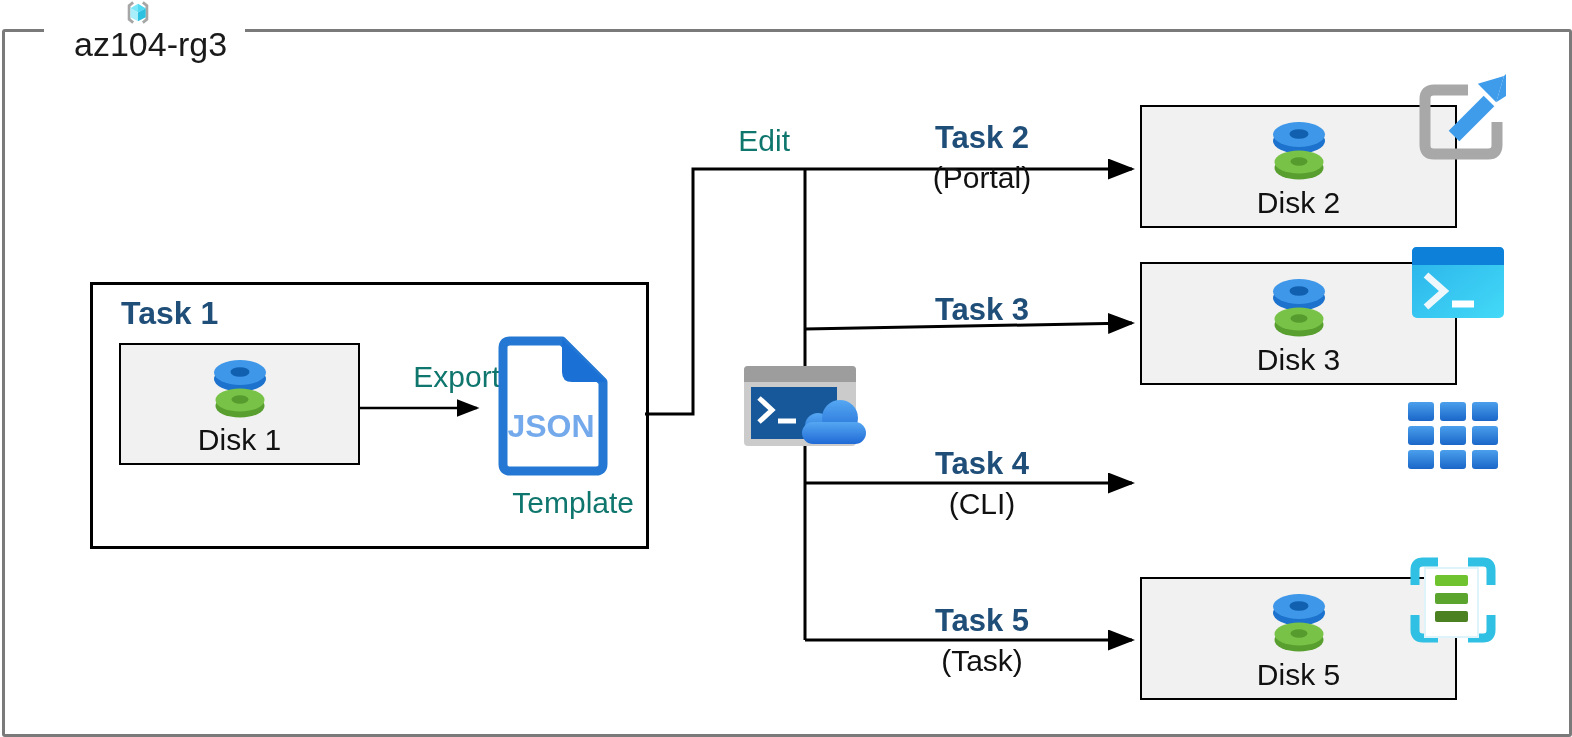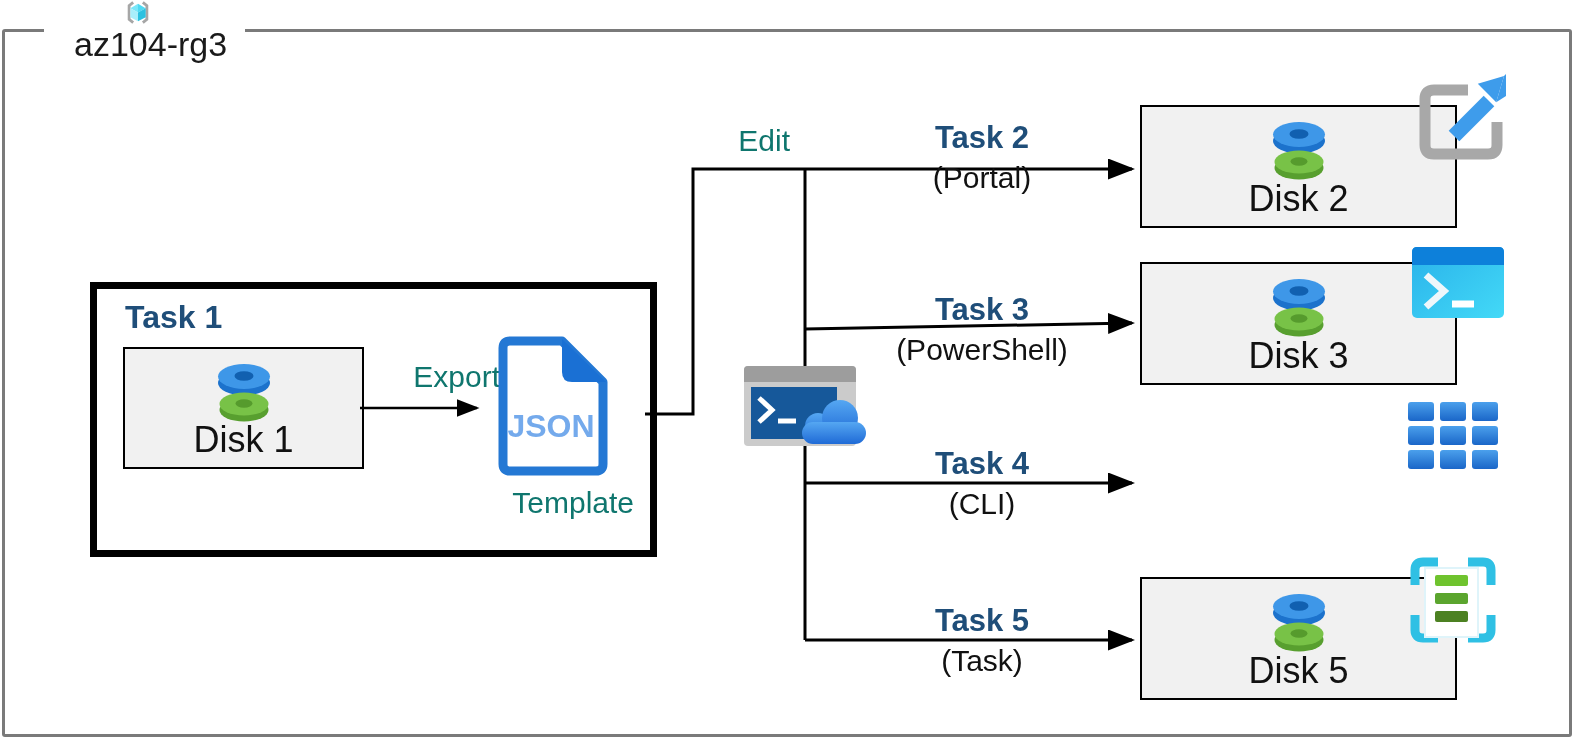--- a/index.html
+++ b/index.html
@@ -3,26 +3,26 @@
 <meta charset="utf-8">
 <style>
   html,body{margin:0;padding:0;background:#fff;}
   #stage{position:relative;width:1572px;height:737px;background:#fff;
          font-family:"Liberation Sans",sans-serif;overflow:hidden;}
   .abs{position:absolute;}
   .outer-frame{left:2px;top:29px;width:1564px;height:702px;border:3px solid #7a7a7a;border-radius:3px;z-index:0;}
   .rg-header{left:44px;top:0;height:64px;display:flex;align-items:center;background:#fff;
              padding:0 18px 0 4px;z-index:5;flex-direction:column;}
   .rg-label{font-size:34px;color:#1a1a1a;margin-left:26px;white-space:nowrap;}
-  .task1-box{left:90px;top:282px;width:553px;height:261px;border:7px solid #000000;background:#fff;z-index:1;}
+  .task1-box{left:90px;top:282px;width:553px;height:261px;border:3px solid #000000;background:#fff;z-index:1;}
   .task1-title{position:absolute;left:28px;top:10px;font-size:32px;font-weight:700;color:#1f4e79;}
   .disk-subbox{position:absolute;left:26px;top:58px;width:237px;height:118px;background:#f1f1f1;border:2px solid #000;}
   .disk-box{left:1140px;width:313px;height:119px;background:#f1f1f1;border:2.5px solid #000;z-index:1;}
   .disk-icon{position:absolute;left:50%;transform:translateX(-50%);top:10px;}
-  .disk-label{position:absolute;left:0;right:0;bottom:6px;text-align:center;font-size:36px;color:#111;}
+  .disk-label{position:absolute;left:0;right:0;bottom:6px;text-align:center;font-size:30px;color:#111;}
   .branch-label{width:230px;text-align:center;z-index:3;}
   .task-head{font-size:31px;font-weight:700;color:#1f4e79;line-height:36px;}
   .task-method{font-size:30px;color:#111;line-height:34px;margin-top:5px;}
   .free-label{font-size:30px;color:#0f766e;z-index:3;text-align:right;}
   .connectors{left:0;top:0;z-index:2;pointer-events:none;}
   .corner-icon{z-index:4;}
   .defs-holder{width:0;height:0;position:absolute;}
 </style>
 </head>
 <body>
@@ -100,21 +100,20 @@
   <div class="abs free-label" style="left:470px;top:486px;width:164px;">Template</div>
 
   <div class="abs free-label" style="left:710px;top:124px;width:80px;">Edit</div>
 
   <div class="abs branch-label" style="left:867px;top:120px;">
     <div class="task-head">Task 2</div>
     <div class="task-method">(Portal)</div>
   </div>
   <div class="abs branch-label" style="left:867px;top:292px;">
     <div class="task-head">Task 3</div>
-    <div class="task-method">(PowerShell)</div>
   </div>
   <div class="abs branch-label" style="left:867px;top:446px;">
     <div class="task-head">Task 4</div>
     <div class="task-method">(CLI)</div>
   </div>
   <div class="abs branch-label" style="left:867px;top:603px;">
     <div class="task-head">Task 5</div>
     <div class="task-method">(Task)</div>
   </div>
 

